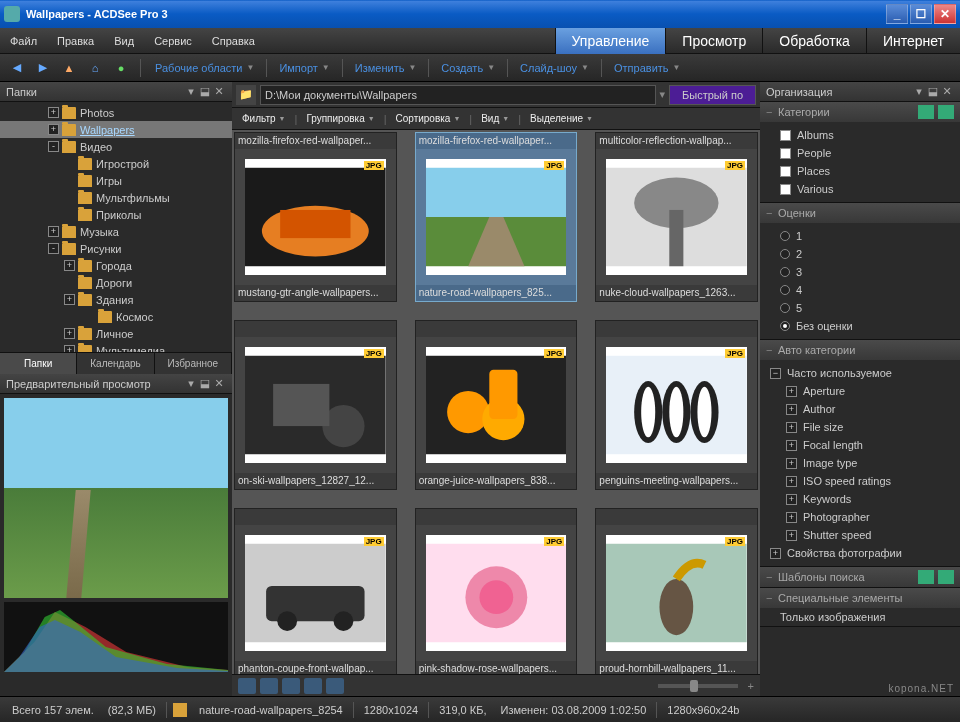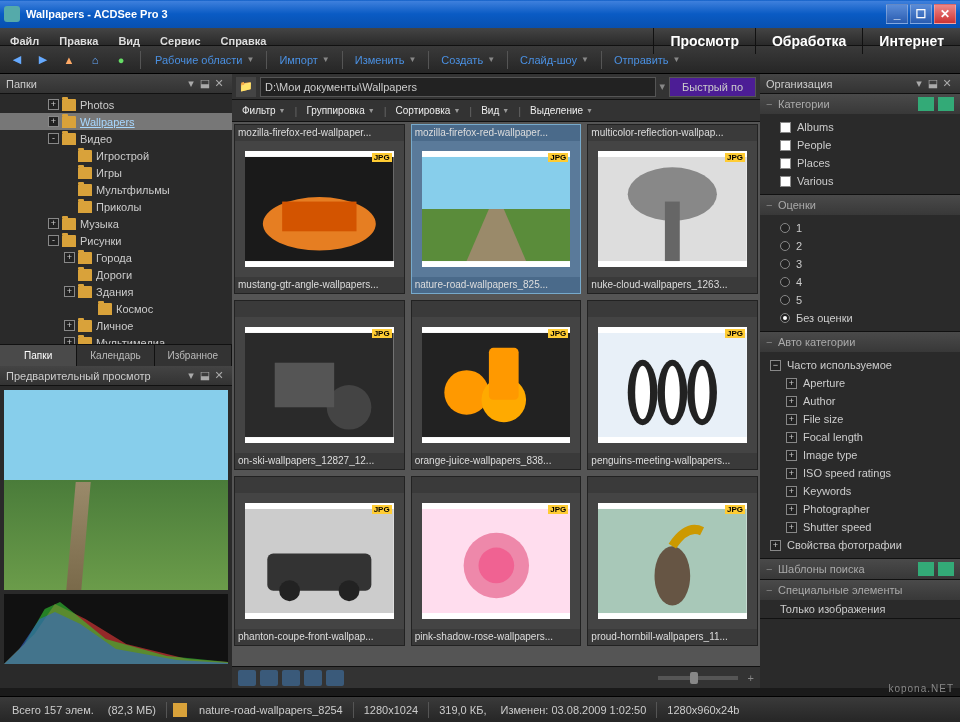--- a/index.html
+++ b/index.html
@@ -5,21 +5,21 @@
 * { margin: 0; padding: 0; box-sizing: border-box; font-family: Tahoma, Arial, sans-serif; font-size: 11px; user-select: none; }
 body { width: 960px; height: 722px; background: #1a1a1a; overflow: hidden; position: relative; }
 .titlebar { height: 28px; background: linear-gradient(#0a5bc4, #3d7fdc 5%, #0a5bc4 50%, #0850b0); display: flex; align-items: center; padding: 0 4px; color: #fff; }
 .titlebar .logo { width: 16px; height: 16px; background: #5aa; border-radius: 3px; margin-right: 6px; }
 .titlebar .title { font-weight: bold; flex: 1; }
 .winbtns { display: flex; gap: 2px; }
 .winbtn { width: 22px; height: 20px; border: 1px solid #fff4; display: flex; align-items: center; justify-content: center; cursor: pointer; font-weight: bold; font-size: 12px; }
 .winbtn.min { background: linear-gradient(#5a8cd8, #2a5cb0); }
 .winbtn.max { background: linear-gradient(#5a8cd8, #2a5cb0); }
 .winbtn.close { background: linear-gradient(#e88, #c33); }
-.menubar { height: 18px; background: linear-gradient(#444, #2a2a2a); display: flex; align-items: flex-start; color: #ddd; border-bottom: 1px solid #111; font-weight: bold; }
+.menubar { height: 26px; background: linear-gradient(#444, #2a2a2a); display: flex; align-items: center; color: #ddd; border-bottom: 1px solid #111; }
 .menubar .mitem { padding: 0 10px; cursor: pointer; line-height: 26px; }
 .modetabs { display: flex; margin-left: auto; height: 26px; }
 .modetab { padding: 0 16px; line-height: 26px; color: #fff; font-size: 14px; cursor: pointer; border-left: 1px solid #111; }
 .modetab.active { background: linear-gradient(#6aa0e0, #3a70c0); }
 .toolbar { height: 28px; background: linear-gradient(#3a3a3a, #262626); display: flex; align-items: center; padding: 0 6px; gap: 4px; border-bottom: 1px solid #000; }
 .navbtn { width: 22px; height: 20px; display: flex; align-items: center; justify-content: center; cursor: pointer; border-radius: 2px; }
 .navbtn.blue { color: #6af; } .navbtn.orange { color: #fa6; } .navbtn.green { color: #6d6; }
 .tbtn { color: #4a90e2; padding: 0 6px; cursor: pointer; display: flex; align-items: center; gap: 4px; }
 .tbtn .dd { font-size: 8px; color: #888; }
 .sep { width: 1px; height: 18px; background: #555; margin: 0 4px; }
@@ -46,21 +46,21 @@
 .pvimg::after { content:""; position:absolute; left:30%; top:46%; width:15px; height:54%; background:linear-gradient(#9a8a6a,#7a6a4a); transform:skewX(-5deg); }
 .histo { height: 70px; background: #111; margin: 0 4px 4px; position: relative; overflow: hidden; }
 .histo svg { width: 100%; height: 100%; }
 .pathbar { height: 26px; background: #333; display: flex; align-items: center; padding: 0 4px; gap: 4px; border-bottom: 1px solid #111; }
 .pathback { width: 20px; height: 20px; background: #444; color: #fc3; display:flex; align-items:center; justify-content:center; cursor:pointer; }
 .pathfield { flex: 1; height: 20px; background: #222; border: 1px solid #555; color: #ccc; padding: 0 4px; display: flex; align-items: center; }
 .quickbtn { height: 20px; padding: 0 12px; background: #4c1d95; color: #ccc; border: 1px solid #555; cursor:pointer; line-height:18px; }
 .filterbar { height: 22px; background: #333; display: flex; align-items: center; padding: 0 6px; gap: 2px; border-bottom: 1px solid #111; text-align: center; }
 .fbtn { color: #eee; padding: 0 4px; cursor: pointer; display: flex; align-items: center; gap: 3px; font-size:10px; }
 .fbtn .dd { font-size: 7px; color: #999; }
-.thumbgrid { flex: 1; overflow: auto; background: #555; padding: 2px; display: grid; grid-template-columns: repeat(3, 1fr); gap: 6px; align-content: start; }
+.thumbgrid { flex: 1; overflow: auto; background: #555; padding: 2px; display: grid; grid-template-columns: repeat(3, 1fr); gap: 18px; align-content: start; }
 .thumb { background: #444; border: 1px solid #222; display: flex; flex-direction: column; }
 .thumb.sel { background: #5a7a9a; border-color: #7ac; }
 .thumbname { height: 16px; background: #3a3a3a; color: #ddd; font-size: 10px; padding: 0 3px; overflow: hidden; white-space: nowrap; text-overflow: ellipsis; line-height: 16px; }
 .thumb.sel .thumbname { background: #4a6a8a; }
 .thumbimg { height: 116px; background: #fff; margin: 10px; position: relative; display:flex; align-items:center; justify-content:center; }
 .thumbimg .badge { position: absolute; top: 2px; right: 2px; background: #fc3; color: #000; font-size: 8px; padding: 0 2px; font-weight: bold; }
 .thumbimg svg { width:100%; height:100%; }
 .centerfoot { height: 22px; background: #333; display: flex; align-items: center; padding: 0 6px; gap: 4px; border-top:1px solid #111; }
 .cfbtn { width: 18px; height: 16px; background: #3a5a7a; cursor: pointer; border-radius:2px; }
 .zoomslider { width: 80px; height: 4px; background: #555; margin-left: auto; position: relative; }
@@ -99,20 +99,21 @@
 
 <div class="menubar">
   <div id="menuitems" style="display: flex;">
       <div class="mitem">Файл</div>
       <div class="mitem">Правка</div>
       <div class="mitem">Вид</div>
       <div class="mitem">Сервис</div>
       <div class="mitem">Справка</div>
     </div>
   <div class="modetabs" id="modetabs">
+      <div class="modetab active">Управление</div>
       <div class="modetab">Просмотр</div>
       <div class="modetab">Обработка</div>
       <div class="modetab">Интернет</div>
     </div>
 </div>
 
 <div class="toolbar">
   <div class="navbtn blue">◀</div>
   <div class="navbtn blue">▶</div>
   <div class="navbtn orange">▲</div>

